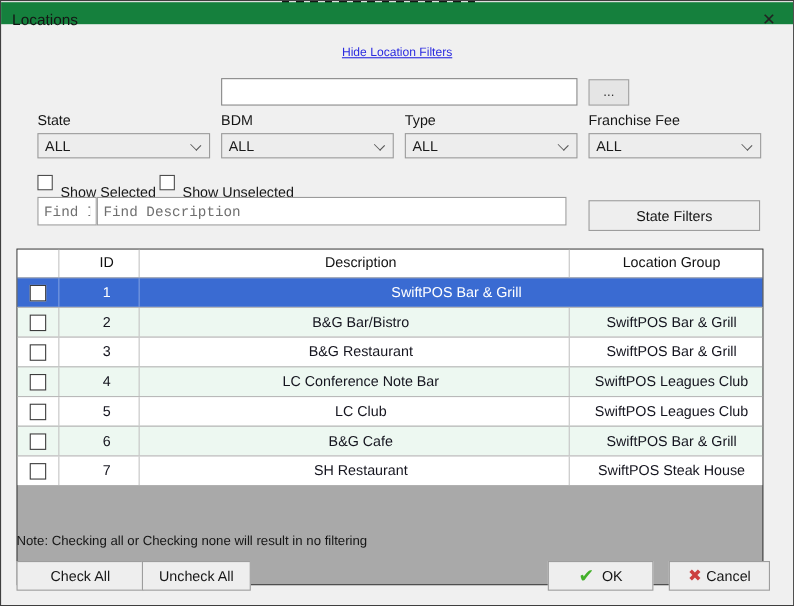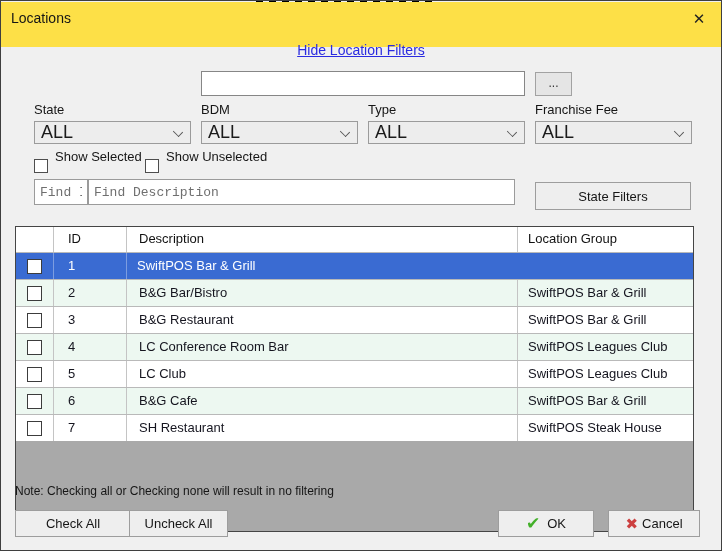--- a/index.html
+++ b/index.html
@@ -14,36 +14,36 @@
     overflow: hidden;
   }
 
   
   .top-artifact {
     position: absolute; top: 0; left: 255px; width: 180px; height: 2px;
     background: repeating-linear-gradient(90deg, #000 0 7px, transparent 7px 13px);
   }
 
   .titlebar {
-    position: absolute; top: 1px; left: 0; width: 100%; height: 45px;
-    background: #fde047;
+    position: absolute; top: 1px; left: 0; width: 100%; height: 20px;
+    background: #15803d;
   }
   .titlebar .title {
     position: absolute; left: 10px; top: 8px;
     font-size: 14px; color: #151515;
   }
   .close-btn {
     position: absolute; left: 686px; top: 6px; width: 24px; height: 22px;
     text-align: center; line-height: 22px; font-size: 15px; color: #222;
     cursor: pointer;
   }
 
   .filter-link {
     position: absolute; top: 41px; left: 0; width: 100%;
-    text-align: center; font-size: 14px;
+    text-align: center; font-size: 11px;
   }
   .filter-link a { color: #2b2be0; text-decoration: underline; cursor: pointer; }
 
   .lg-label {
     position: absolute; left: 30px; top: 76px; width: 167px;
     text-align: right; font-size: 13px; color: #161616;
   }
   .lg-input {
     position: absolute; left: 200px; top: 70px; width: 324px; height: 25px;
     background: #fff; border: 1px solid #868686;
@@ -54,39 +54,39 @@
     position: absolute; left: 534px; top: 71px; width: 37px; height: 24px;
     background: #e5e5e5; border: 1px solid #a2a2a2;
     font-size: 12px; color: #333; text-align: center; line-height: 20px;
     cursor: pointer;
   }
 
   .dd-label { position: absolute; top: 101px; font-size: 13px; color: #161616; }
   .dropdown {
     position: absolute; top: 120px; width: 157px; height: 23px;
     background: #ededed; border: 1px solid #9b9b9b;
-    font-size: 18px; color: #1a1a1a; line-height: 21px;
+    font-size: 13px; color: #1a1a1a; line-height: 21px;
     padding-left: 6px; cursor: pointer;
   }
   .dropdown .chev {
     position: absolute; right: 8px; top: 6px;
     width: 8px; height: 8px; pointer-events: none;
   }
   .dropdown .chev::before {
     content: ""; position: absolute; left: 0; top: 0;
     width: 7px; height: 7px;
     border-right: 1px solid #555; border-bottom: 1px solid #555;
     transform: rotate(45deg) scale(1, .8);
   }
 
   .chk-box {
     position: absolute; top: 158px; width: 14px; height: 14px;
     background: #fff; border: 1px solid #4d4d4d; cursor: pointer;
   }
-  .chk-label { position: absolute; top: 148px; font-size: 13px; color: #161616; }
+  .chk-label { position: absolute; top: 166px; font-size: 13px; color: #161616; }
 
   .find-input {
     position: absolute; top: 178px; height: 26px;
     background: #fff; border: 1px solid #9b9b9b;
     font-size: 13px; padding: 0 5px;
     font-family: Liberation Mono, monospace;
   }
   .find-input::placeholder { color: #6f6f6f; opacity: 1; }
 
   .btn {
@@ -95,21 +95,21 @@
     font-size: 13px; color: #161616; text-align: center;
     cursor: pointer;
     font-family: "Liberation Sans", "DejaVu Sans", sans-serif;
     display: flex; align-items: center; justify-content: center; gap: 7px;
   }
   .reset-btn { left: 534px; top: 181px; width: 156px; height: 28px; }
 
   
   .grid {
     position: absolute; left: 14px; top: 225px; width: 679px; height: 306px;
-    background: #a9a9a9; border: 1px solid #454545;
+    background: #a9a9a9; border: 1px solid #454545; text-align: center;
   }
   .grid-header { display: flex; height: 25px; background: #ffffff; }
   .grid-header .hcell {
     font-size: 13px; color: #111; line-height: 24px;
     border-right: 1px solid #c4c4c4; overflow: hidden; white-space: nowrap;
   }
   .grid-header .hcell:last-child { border-right: none; }
   .col-cb   { width: 38px;  flex: 0 0 38px; }
   .col-id   { width: 73px;  flex: 0 0 73px; padding-left: 14px; }
   .col-desc { width: 391px; flex: 0 0 391px; padding-left: 12px; }
@@ -230,21 +230,21 @@
       <div class="cell col-id">3</div>
       <div class="cell col-desc">B&amp;G Restaurant</div>
       <div class="cell col-lg">SwiftPOS Bar &amp; Grill</div>
     </div>
 
     <div class="grid-row alt">
       <div class="cell col-cb cb-cell">
         <div class="row-chk"></div>
       </div>
       <div class="cell col-id">4</div>
-      <div class="cell col-desc">LC Conference Room Bar</div>
+      <div class="cell col-desc">LC Conference Note Bar</div>
       <div class="cell col-lg">SwiftPOS Leagues Club</div>
     </div>
 
     <div class="grid-row">
       <div class="cell col-cb cb-cell">
         <div class="row-chk"></div>
       </div>
       <div class="cell col-id">5</div>
       <div class="cell col-desc">LC Club</div>
       <div class="cell col-lg">SwiftPOS Leagues Club</div>

